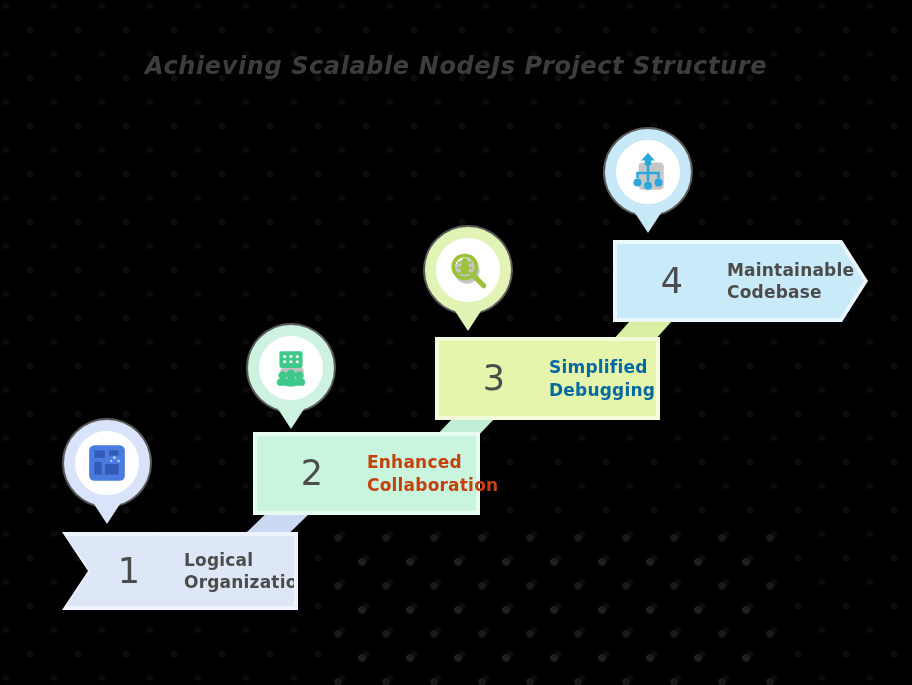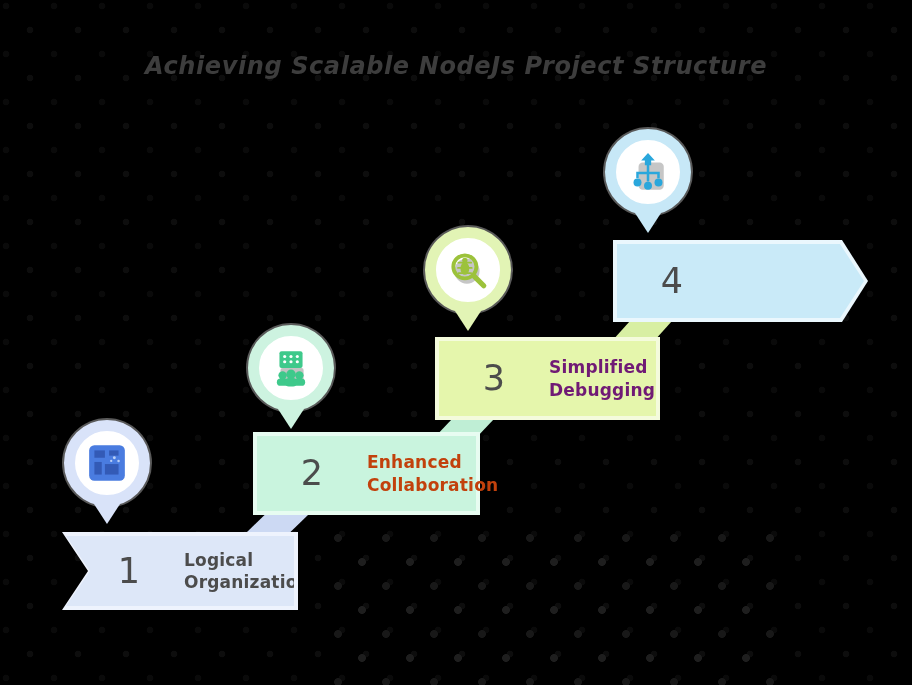--- a/index.html
+++ b/index.html
@@ -86,27 +86,28 @@
   <div class="box-outer b2o" style="background: rgb(231, 252, 241);">
     <div class="box-inner" style="background: rgb(201, 244, 222);">
       <div class="num" style="color: rgb(76, 76, 76);">2</div>
       <div class="lbl" style="color: #c2410c;">Enhanced Collaboration</div>
     </div>
   </div>
 
   <div class="box-outer b3o" style="background: rgb(244, 251, 220);">
     <div class="box-inner" style="background: rgb(229, 246, 172);">
       <div class="num" style="color: rgb(76, 76, 76);">3</div>
-      <div class="lbl" style="color: #701a75;">Simplified Debugging</div>
+      <div class="lbl" style="color: #0369a1;">Simplified Debugging</div>
     </div>
   </div>
 
   <div class="box-outer b4o" style="background: rgb(234, 247, 253);">
     <div class="box-inner" style="background: rgb(201, 234, 248);">
       <div class="num" style="color: rgb(76, 76, 76);">4</div>
+      <div class="lbl" style="color: rgb(76, 76, 76);">Maintainable Codebase</div>
     </div>
   </div>
 
   <div class="pin p1">
     <div class="pin-circle" style="border-color: rgb(217, 227, 249);">
       <svg class="icon-svg" viewBox="0 0 40 40">
         <g fill="#4a7ce0">
           <rect x="3" y="3" width="34" height="34" rx="5"></rect>
         </g>
         <g fill="#2c4fa8" opacity="0.75">

